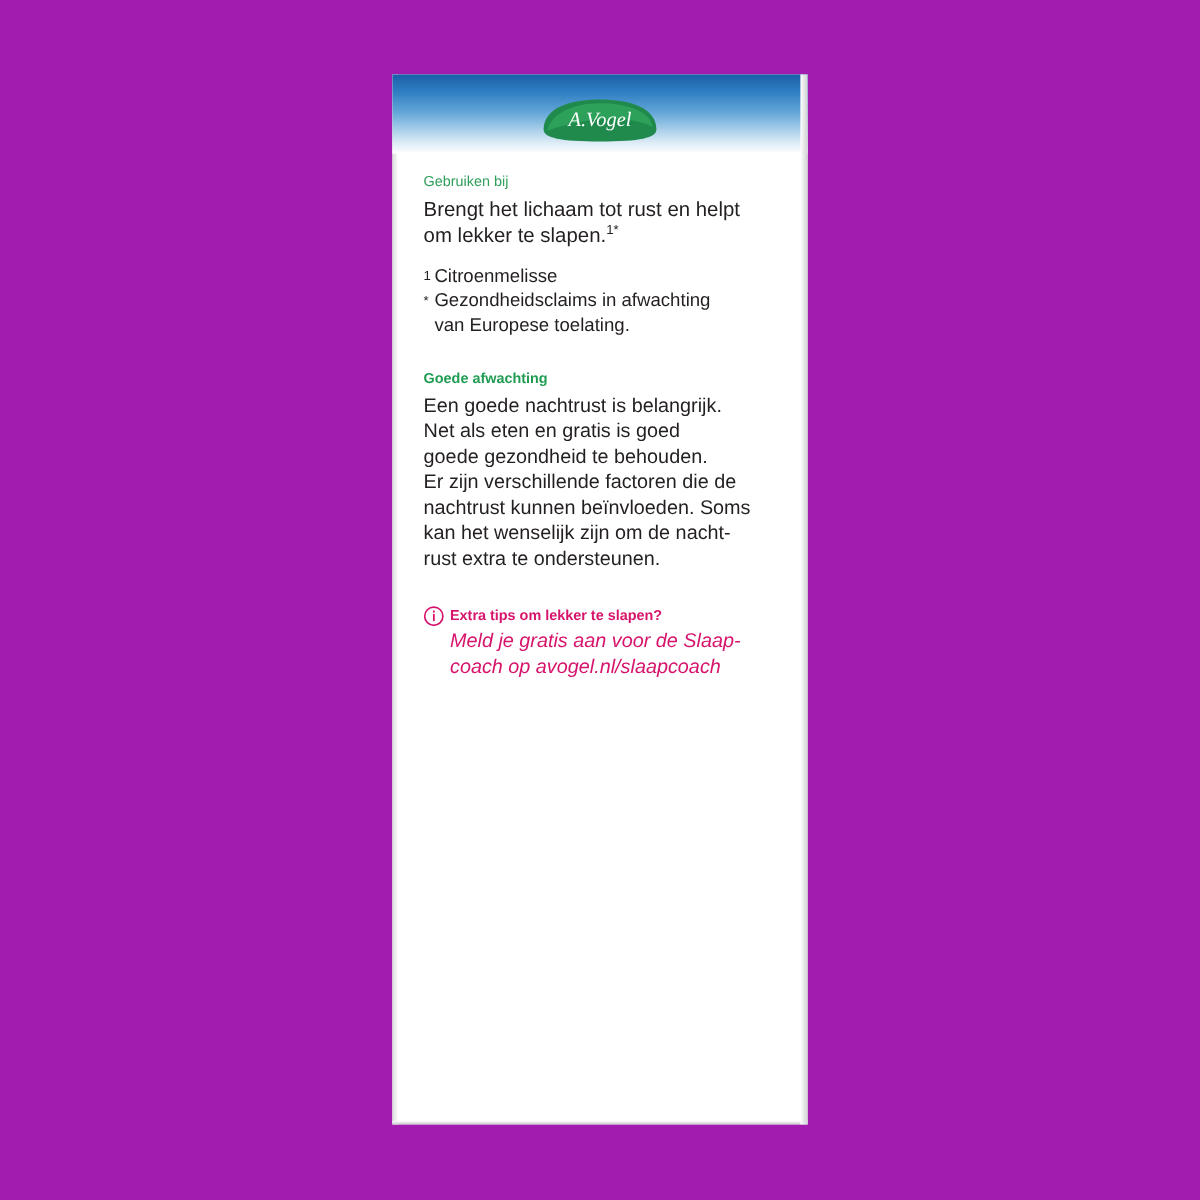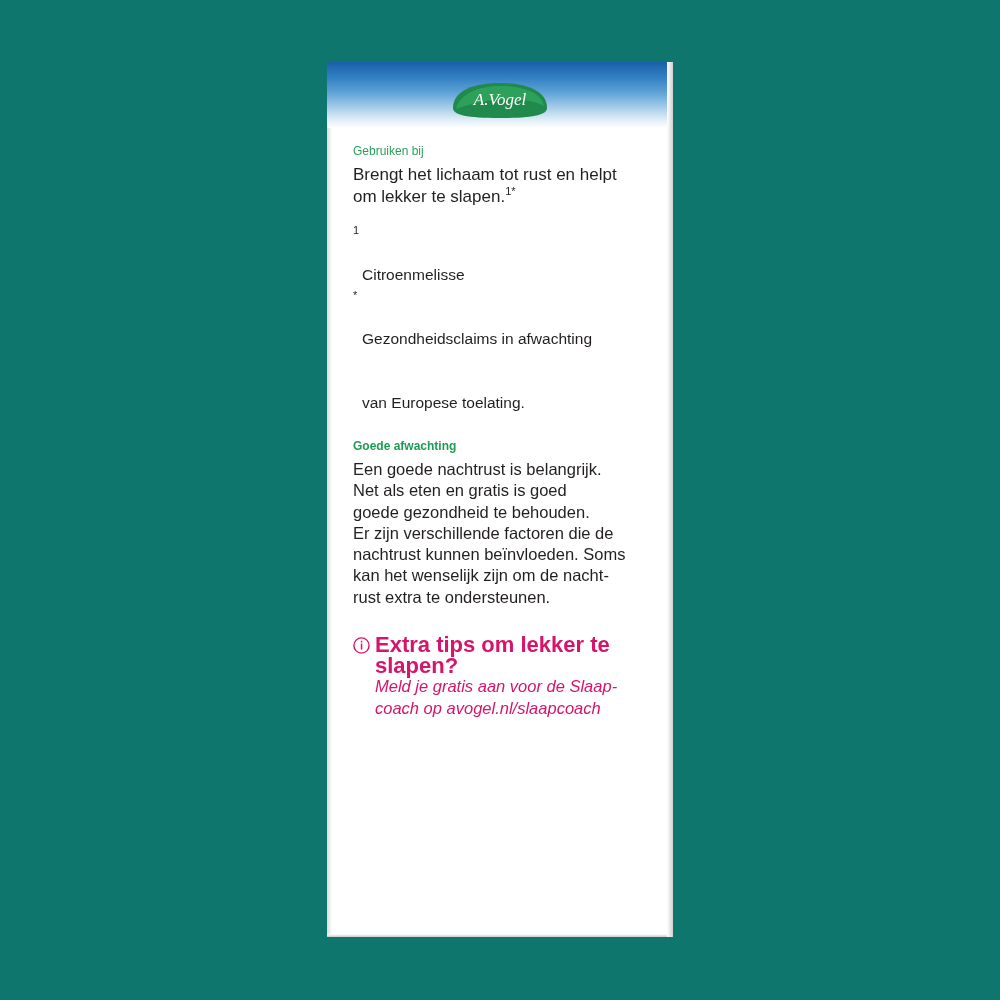--- a/index.html
+++ b/index.html
@@ -8,21 +8,21 @@
     background: #ffffff;
     width: 1000px;
     height: 1000px;
     font-family: "Liberation Sans", sans-serif;
   }
 
   #stage {
     position: relative;
     width: 1000px;
     height: 1000px;
-    background: #0f766e;
+    background: #a21caf;
     overflow: hidden;
   }
 
   
   .package {
     position: absolute;
     left: 327px;
     top: 62px;
     width: 346px;
     height: 875px;
@@ -139,36 +139,36 @@
     display: flex;
     align-items: flex-start;
   }
   .claim-mark {
     width: 9px;
     flex: 0 0 9px;
     font-size: 11px;
     line-height: 18px;
   }
   .claim-mark.star { line-height: 21px; }
-  .claim-body { flex: 1; margin-top: 44px; }
+  .claim-body { flex: 1; }
 
   .nachtrust-body {
     font-size: 16.5px;
     line-height: 21.3px;
   }
 
   
   .tips {
     margin-top: 26px;
     color: #d6146b;
   }
   .tips-head {
     display: flex;
     align-items: flex-start;
-    font-size: 22px;
+    font-size: 12px;
     font-weight: bold;
     line-height: 21px;
   }
   .info-icon {
     flex: 0 0 17px;
     width: 17px;
     height: 17px;
     margin-top: 2px;
     margin-right: 5px;
   }

